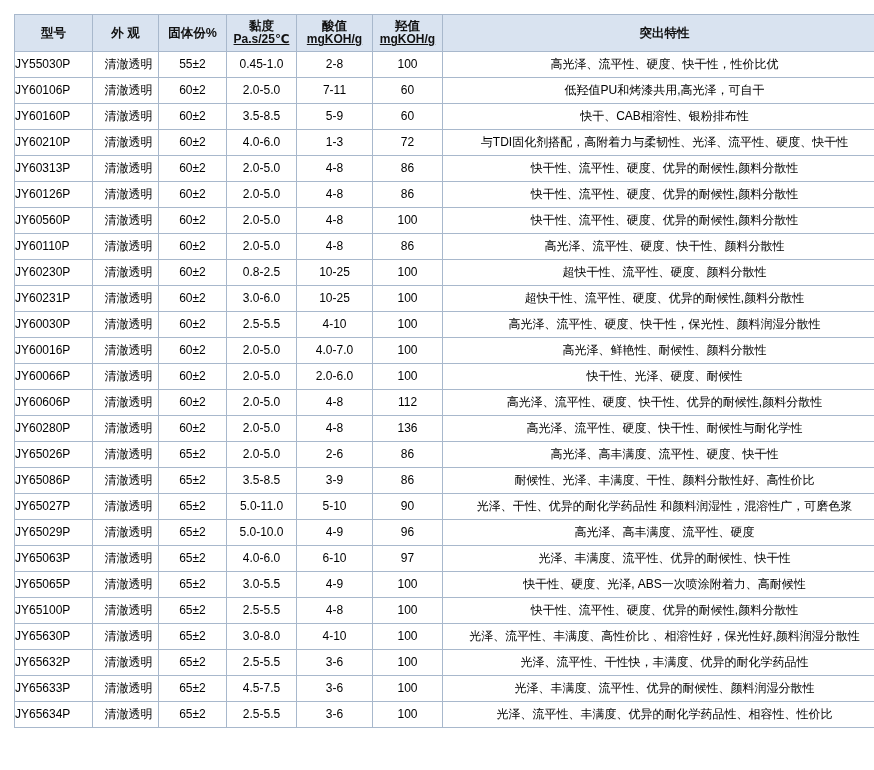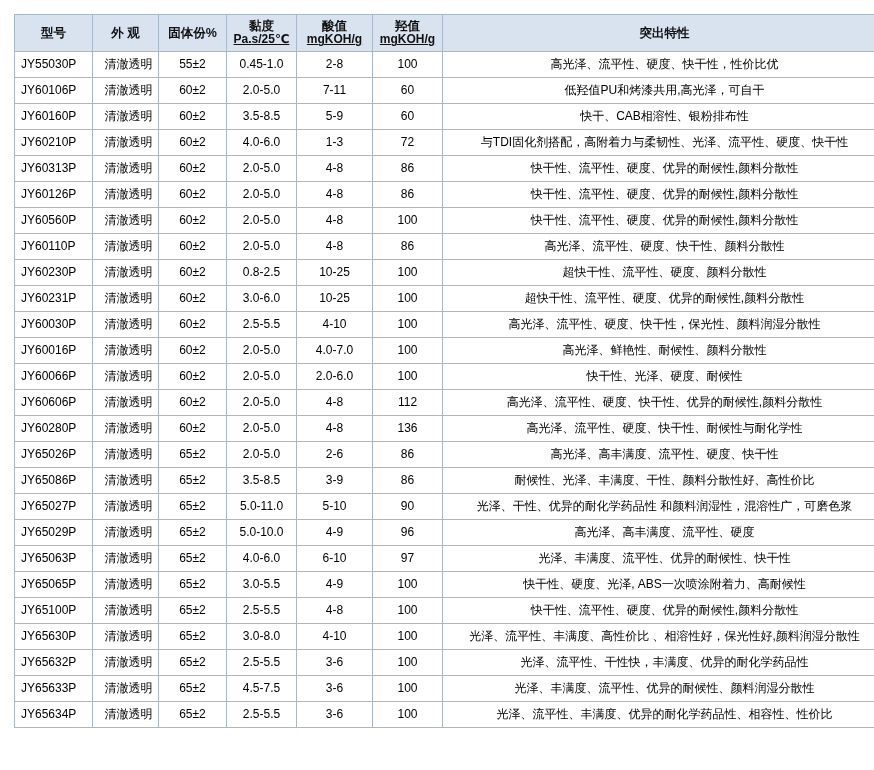--- a/index.html
+++ b/index.html
@@ -44,21 +44,20 @@
     text-decoration: underline;
   }
   tbody td {
     height: 25px;
     font-size: 12px;
     white-space: nowrap;
     overflow: hidden;
   }
   tbody td.model {
     text-align: left;
-    padding-left: 6px;
     font-size: 12px;
   }
   tbody td.appearance {
     text-align: center;
     padding-left: 6px;
   }
   tbody td.feature {
     text-align: center;
     padding: 0 4px;
     font-size: 12px;

